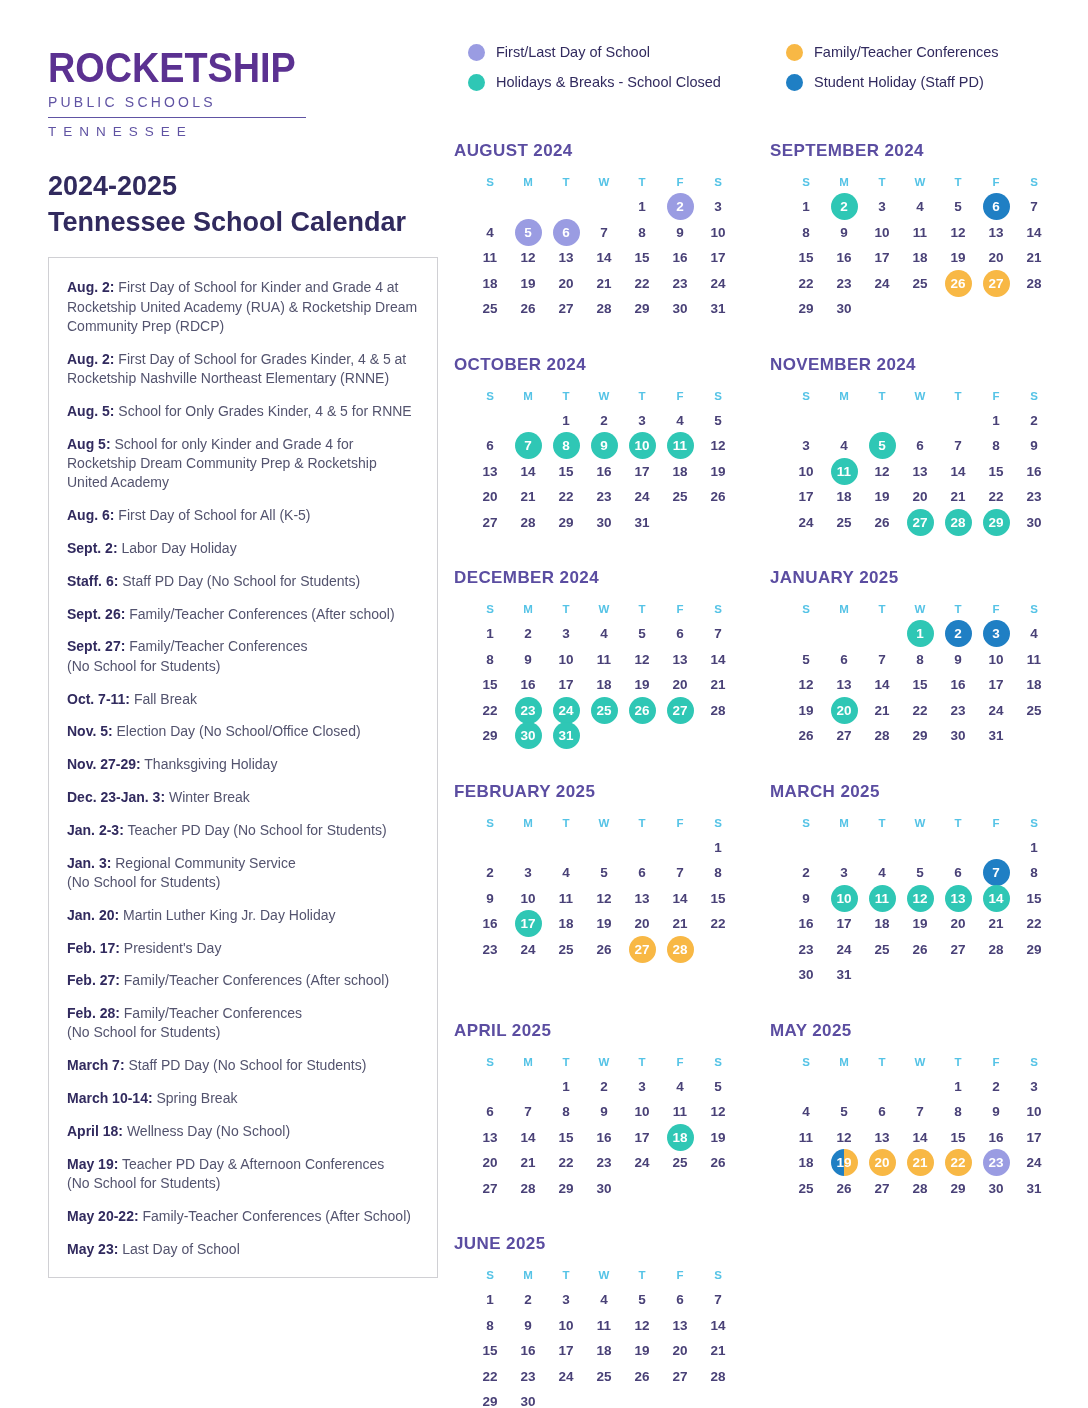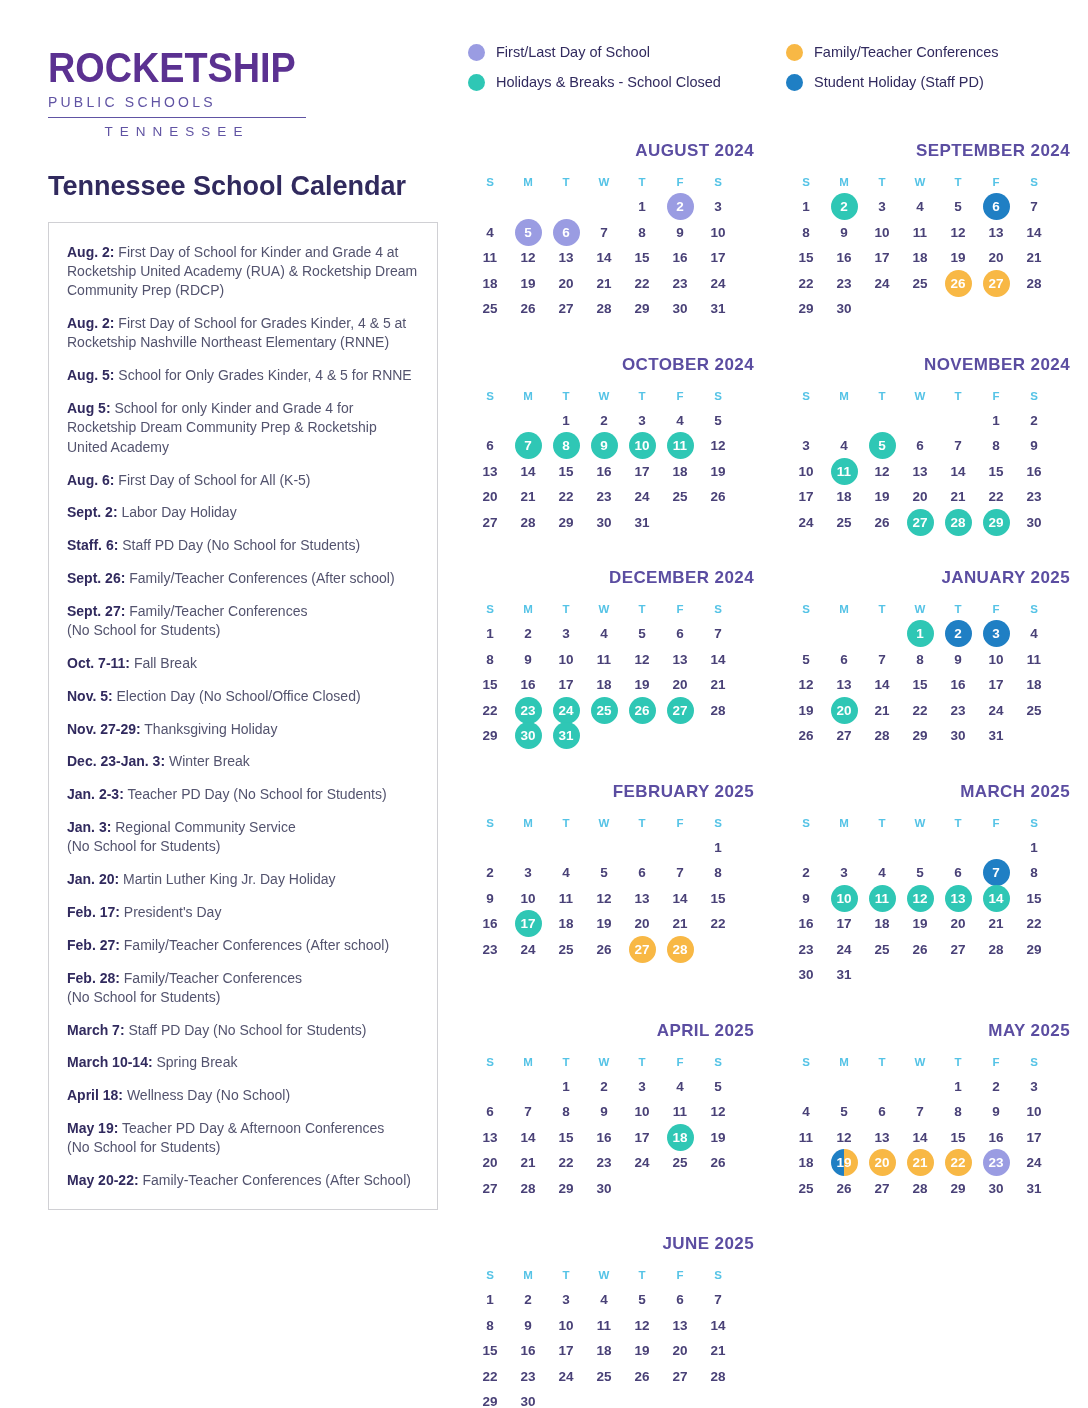--- a/index.html
+++ b/index.html
@@ -20,21 +20,21 @@
     font-size: 42px; font-weight: 800; color: var(--logo-purple, #5b3191);
     letter-spacing: 0px; transform: scaleX(0.9); transform-origin: left center;
     white-space: nowrap; line-height: 1.05;
   }
   .logo-subtitle {
     margin-top: 4px; font-size: 14px; font-weight: 500;
     color: var(--logo-purple2, #6053a3); letter-spacing: 3.2px; white-space: nowrap;
   }
   .logo-rule { margin-top: 7px; border-top: 1.5px solid var(--logo-purple2, #6053a3); width: 258px; }
   .logo-region {
-    margin-top: 6px; width: 258px; text-align: center;
+    margin-top: 6px; width: 258px; text-align: left;
     font-size: 13.5px; font-weight: 500; color: var(--logo-purple2, #6053a3); letter-spacing: 7px;
   }
 
   .doc-title { margin-top: 30px; color: var(--title-navy, #312a5e); }
   .doc-title div { font-size: 27px; font-weight: 800; line-height: 1.32; }
 
   .key-dates-box {
     margin-top: 17px; width: 390px;
     border: 1px solid #d0d0d4; background: #ffffff;
     padding: 20px 18px 16px 18px;
@@ -61,21 +61,21 @@
     color: var(--title-navy, #3a3360);
   }
 
   .months-grid {
     margin-top: 50px; margin-left: 12px;
     display: grid; grid-template-columns: 300px 300px;
     column-gap: 16px; row-gap: 33px; align-items: start;
   }
   .month { width: 300px; }
   .month-title {
-    text-align: right; font-size: 17px; font-weight: 800;
+    text-align: left; font-size: 17px; font-weight: 800;
     color: var(--month-purple, #5b4da1); letter-spacing: 0.4px; margin-bottom: 9px;
   }
   .dow-row, .week-row { display: grid; grid-template-columns: repeat(7, 38px); justify-content: center; }
   .dow-cell {
     text-align: center; font-size: 11.5px; font-weight: 700;
     color: var(--dow-teal, #55c3e6); height: 24px; line-height: 24px;
   }
   .days-grid {
     display: grid; grid-template-columns: repeat(7, 38px);
     grid-auto-rows: 25.5px; justify-content: center;
@@ -97,20 +97,21 @@
   <div class="left-col">
 
     <div class="logo">
       <div class="logo-name">ROCKETSHIP</div>
       <div class="logo-subtitle">PUBLIC SCHOOLS</div>
       <div class="logo-rule"></div>
       <div class="logo-region">TENNESSEE</div>
     </div>
 
     <div class="doc-title">
+      <div>2024-2025</div>
       <div>Tennessee School Calendar</div>
     </div>
 
     <div class="key-dates-box" id="key-dates-box">
   <div class="key-date-item"><b>Aug. 2:</b> <span>First Day of School for Kinder and Grade 4 at Rocketship United Academy (RUA) &amp; Rocketship Dream Community Prep (RDCP)</span></div>
 
   <div class="key-date-item"><b>Aug. 2:</b> <span>First Day of School for Grades Kinder, 4 &amp; 5 at Rocketship Nashville Northeast Elementary (RNNE)</span></div>
 
   <div class="key-date-item"><b>Aug. 5:</b> <span>School for Only Grades Kinder, 4 &amp; 5 for RNNE</span></div>
 
@@ -154,20 +155,21 @@
 
   <div class="key-date-item"><b>March 10-14:</b> <span>Spring Break</span></div>
 
   <div class="key-date-item"><b>April 18:</b> <span>Wellness Day (No School)</span></div>
 
   <div class="key-date-item"><b>May 19:</b> <span>Teacher PD Day &amp; Afternoon Conferences
 (No School for Students)</span></div>
 
   <div class="key-date-item"><b>May 20-22:</b> <span>Family-Teacher Conferences (After School)</span></div>
 
+  <div class="key-date-item"><b>May 23:</b> <span>Last Day of School</span></div>
 </div>
   </div>
 
   <div class="right-col">
     <div class="legend" id="legend">
   <div class="legend-item">
     <span class="legend-dot" style="background: rgb(154, 156, 226);"></span>
     <span class="legend-label">First/Last Day of School</span>
   </div>
 

